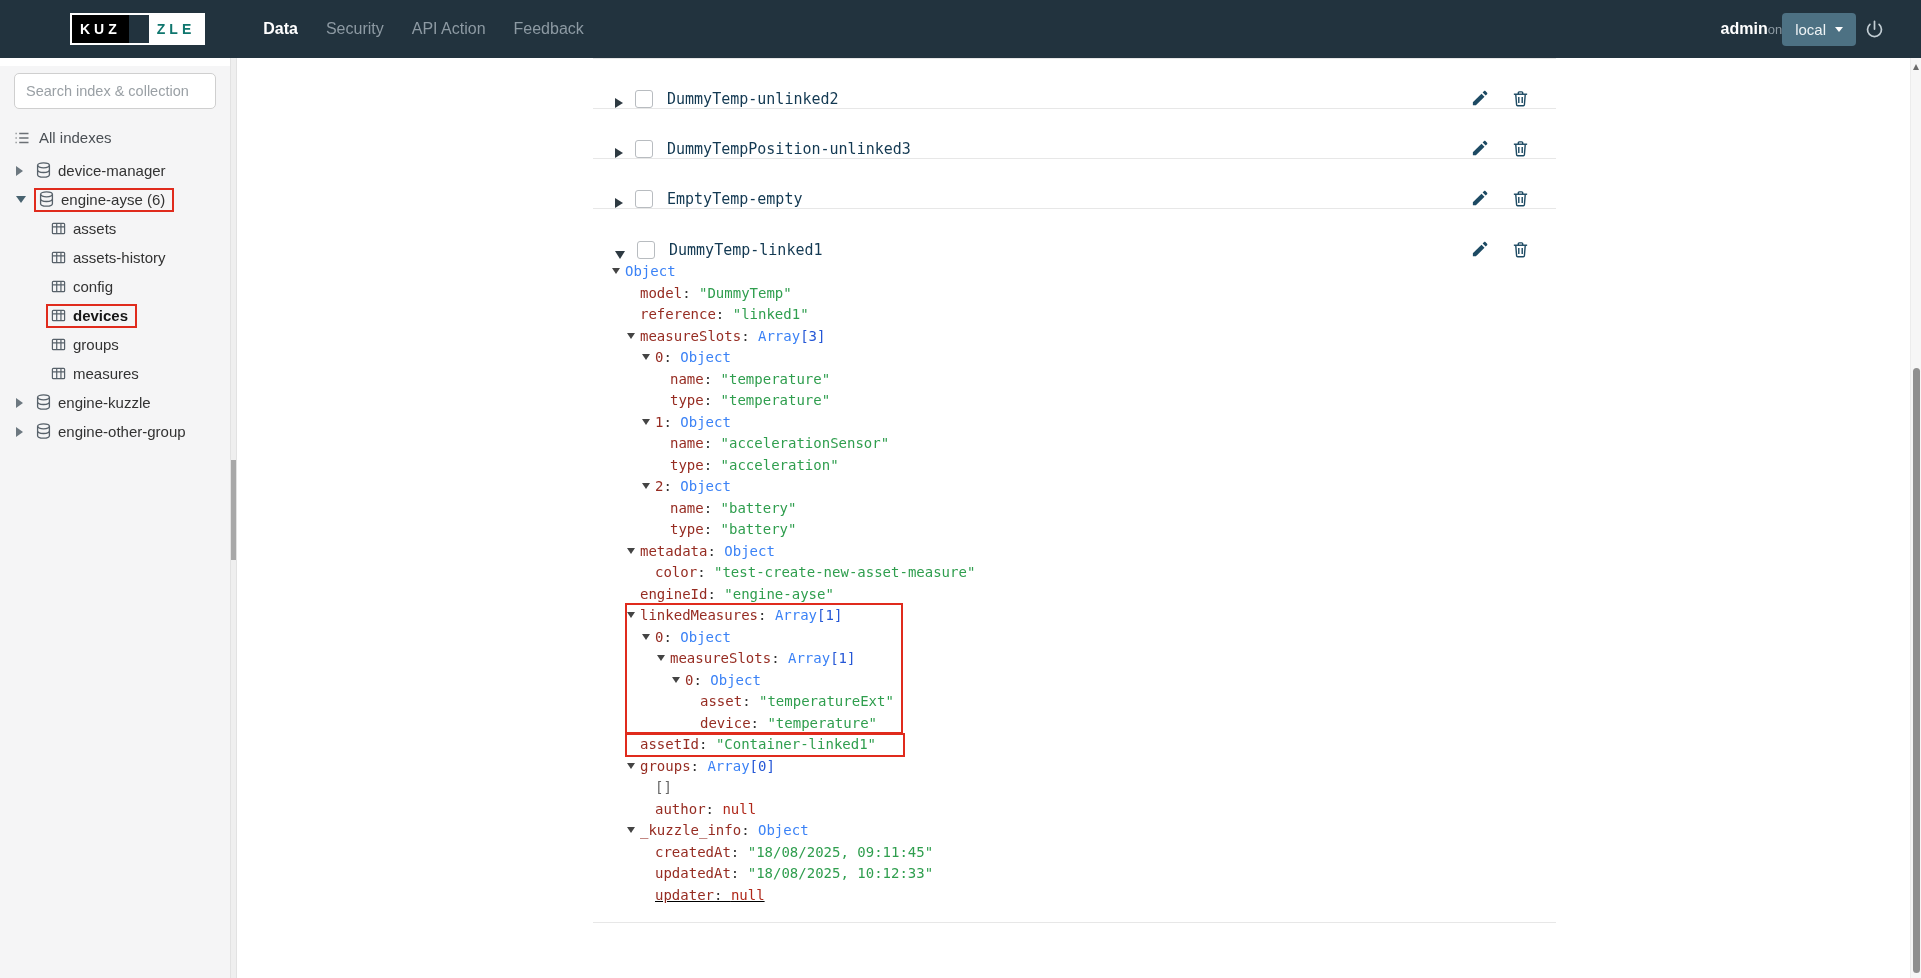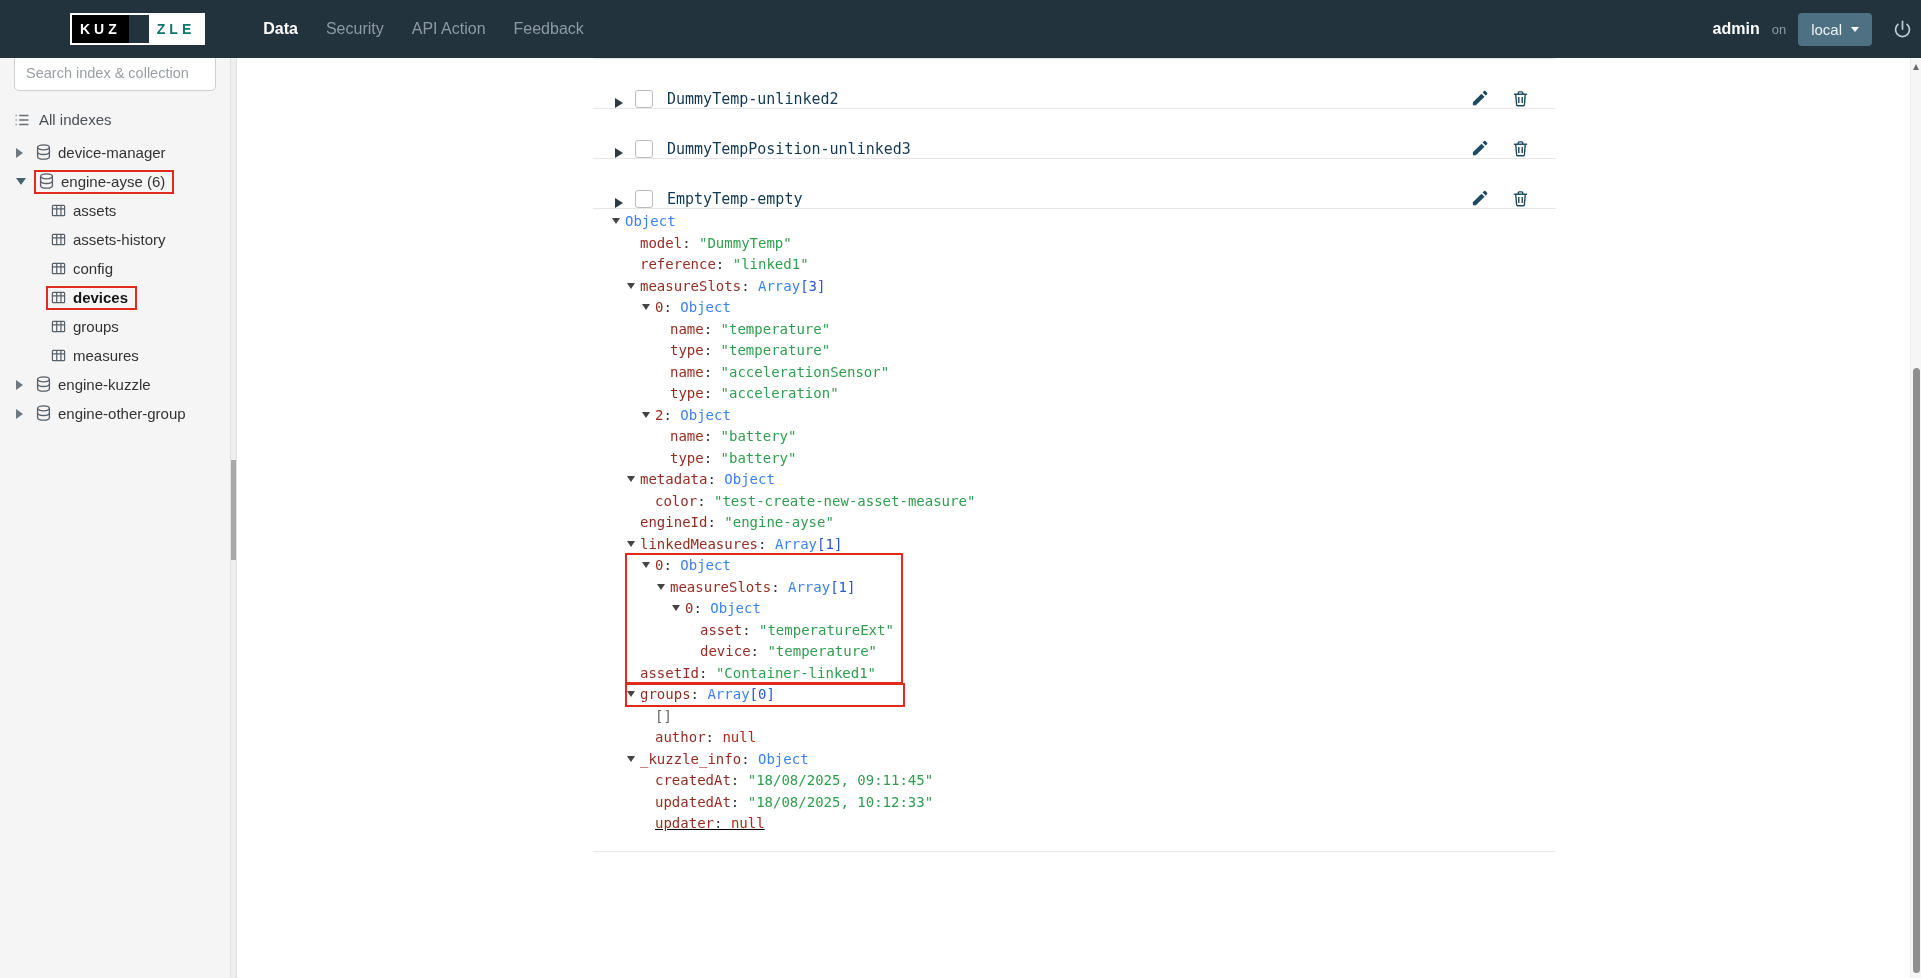--- a/index.html
+++ b/index.html
@@ -15,31 +15,31 @@
 
   
   .navbar{position:absolute;top:0;left:0;right:0;height:58px;background:#22333e;
     display:flex;align-items:center;z-index:10;}
   .logo{display:flex;border:2px solid #fff;margin-left:70px;cursor:pointer;}
   .logo-left{background:#000;color:#fff;padding:6px 8px;font-weight:bold;letter-spacing:4px;font-size:14px;}
   .logo-right{background:#fff;color:#0f766e;padding:6px 8px;font-weight:bold;letter-spacing:4px;font-size:14px;margin-left:20px;}
   .nav-menu{display:flex;gap:28px;margin-left:58px;align-items:center;}
   .nav-item{color:#8d9aa3;font-size:16px;cursor:pointer;}
   .nav-item.active{color:#ffffff;font-weight:bold;}
-  .nav-right{margin-left:auto;display:flex;align-items:center;gap:12px;padding-right:8px;}
+  .nav-right{margin-left:auto;display:flex;align-items:center;padding-right:36px;}
   .nav-user{color:#fff;font-weight:bold;font-size:16px;}
   .nav-on{color:#8d9aa3;font-size:13px;}
   .env-btn{background:#4d7183;color:#eef3f5;border-radius:4px;padding:8px 13px;font-size:15px;
     display:flex;align-items:center;gap:9px;cursor:pointer;}
   .env-caret{width:0;height:0;border-left:4px solid transparent;border-right:4px solid transparent;border-top:5px solid #fff;}
   .power-btn{margin-left:8px;cursor:pointer;color:#c2cdd3;display:flex;align-items:center;}
   .power-btn svg{width:21px;height:21px;}
 
   
-  .sidebar{position:absolute;top:48px;left:0;width:230px;bottom:0;background:#f5f5f6;padding-top:7px;box-sizing:border-box;}
+  .sidebar{position:absolute;top:66px;left:0;width:230px;bottom:0;background:#f5f5f6;padding-top:7px;box-sizing:border-box;}
   .search-input{display:block;margin:0 14px;width:calc(100% - 28px);height:36px;box-sizing:border-box;
     border:1px solid #cfcfcf;border-radius:5px;padding:0 11px;font-size:14.5px;color:#333;background:#fff;
     font-family:"Liberation Sans",sans-serif;outline:none;}
   .search-input::placeholder{color:#9aa0a5;}
   .all-indexes{display:flex;align-items:center;gap:9px;margin:20px 14px 10px;color:#4a4f54;font-size:15px;cursor:pointer;}
   .all-indexes svg{width:16px;height:16px;color:#6b7075;}
   .tree{margin-top:4px;}
   .tree-row{height:29px;display:flex;align-items:center;font-size:15px;color:#333;padding-left:16px;cursor:pointer;}
   .caret{margin-right:8px;flex:0 0 auto;}
   .caret.right{width:0;height:0;border-top:5px solid transparent;border-bottom:5px solid transparent;border-left:7px solid #6d7880;}
@@ -318,28 +318,50 @@
         <svg viewBox="0 0 20 20" fill="none" stroke="currentColor" stroke-width="1.5">
           <path d="M3 5.5h14"></path>
           <path d="M7.7 5.5V3.9c0-.5.4-.9.9-.9h2.8c.5 0 .9.4.9.9v1.6"></path>
           <path d="M5 5.5l.9 11.1c.05.6.5 1 1.1 1h6c.6 0 1.05-.4 1.1-1l.9-11.1"></path>
           <path d="M8.2 8.5v6.2M11.8 8.5v6.2"></path>
         </svg>
       </span>
     </span>
   </div>
       <div class="doc-card">
+        <div class="doc-row">
+    <span class="row-arrow down"></span>
+    <span class="checkbox"></span>
+    <span class="doc-id">DummyTemp-linked1</span>
+    <span class="row-actions">
+      <span class="action-btn">
+        <svg viewBox="0 0 20 20" fill="currentColor">
+          <path d="M3 17.2V14l9.1-9.1 3.2 3.2L6.2 17.2H3z"></path>
+          <path d="M13.3 3.7l1.5-1.5c.4-.4 1-.4 1.4 0l1.8 1.8c.4.4.4 1 0 1.4l-1.5 1.5-3.2-3.2z"></path>
+        </svg>
+      </span>
+      <span class="action-btn">
+        <svg viewBox="0 0 20 20" fill="none" stroke="currentColor" stroke-width="1.5">
+          <path d="M3 5.5h14"></path>
+          <path d="M7.7 5.5V3.9c0-.5.4-.9.9-.9h2.8c.5 0 .9.4.9.9v1.6"></path>
+          <path d="M5 5.5l.9 11.1c.05.6.5 1 1.1 1h6c.6 0 1.05-.4 1.1-1l.9-11.1"></path>
+          <path d="M8.2 8.5v6.2M11.8 8.5v6.2"></path>
+        </svg>
+      </span>
+    </span>
+  </div>
         <div class="json-tree">
           <div class="jline" style="padding-left: 0px;"><span class="jtoggle"></span><span class="jv-plain">Object</span></div>
           <div class="jline" style="padding-left: 15px;"><span class="jv-key">model</span><span class="jv-colon">: </span><span class="jv-str">"DummyTemp"</span></div>
           <div class="jline" style="padding-left: 15px;"><span class="jv-key">reference</span><span class="jv-colon">: </span><span class="jv-str">"linked1"</span></div>
           <div class="jline" style="padding-left: 15px;"><span class="jtoggle"></span><span class="jv-key">measureSlots</span><span class="jv-colon">: </span><span class="jv-plain">Array</span><span class="jv-bracket">[3]</span></div>
           <div class="jline" style="padding-left: 30px;"><span class="jtoggle"></span><span class="jv-key">0</span><span class="jv-colon">: </span><span class="jv-plain">Object</span></div>
           <div class="jline" style="padding-left: 45px;"><span class="jv-key">name</span><span class="jv-colon">: </span><span class="jv-str">"temperature"</span></div>
           <div class="jline" style="padding-left: 45px;"><span class="jv-key">type</span><span class="jv-colon">: </span><span class="jv-str">"temperature"</span></div>
+          <div class="jline" style="padding-left: 30px;"><span class="jtoggle"></span><span class="jv-key">1</span><span class="jv-colon">: </span><span class="jv-plain">Object</span></div>
           <div class="jline" style="padding-left: 45px;"><span class="jv-key">name</span><span class="jv-colon">: </span><span class="jv-str">"accelerationSensor"</span></div>
           <div class="jline" style="padding-left: 45px;"><span class="jv-key">type</span><span class="jv-colon">: </span><span class="jv-str">"acceleration"</span></div>
           <div class="jline" style="padding-left: 30px;"><span class="jtoggle"></span><span class="jv-key">2</span><span class="jv-colon">: </span><span class="jv-plain">Object</span></div>
           <div class="jline" style="padding-left: 45px;"><span class="jv-key">name</span><span class="jv-colon">: </span><span class="jv-str">"battery"</span></div>
           <div class="jline" style="padding-left: 45px;"><span class="jv-key">type</span><span class="jv-colon">: </span><span class="jv-str">"battery"</span></div>
           <div class="jline" style="padding-left: 15px;"><span class="jtoggle"></span><span class="jv-key">metadata</span><span class="jv-colon">: </span><span class="jv-plain">Object</span></div>
           <div class="jline" style="padding-left: 30px;"><span class="jv-key">color</span><span class="jv-colon">: </span><span class="jv-str">"test-create-new-asset-measure"</span></div>
           <div class="jline" style="padding-left: 15px;"><span class="jv-key">engineId</span><span class="jv-colon">: </span><span class="jv-str">"engine-ayse"</span></div>
           <div class="jline" style="padding-left: 15px;"><span class="jtoggle"></span><span class="jv-key">linkedMeasures</span><span class="jv-colon">: </span><span class="jv-plain">Array</span><span class="jv-bracket">[1]</span></div>
           <div class="jline" style="padding-left: 30px;"><span class="jtoggle"></span><span class="jv-key">0</span><span class="jv-colon">: </span><span class="jv-plain">Object</span></div>

